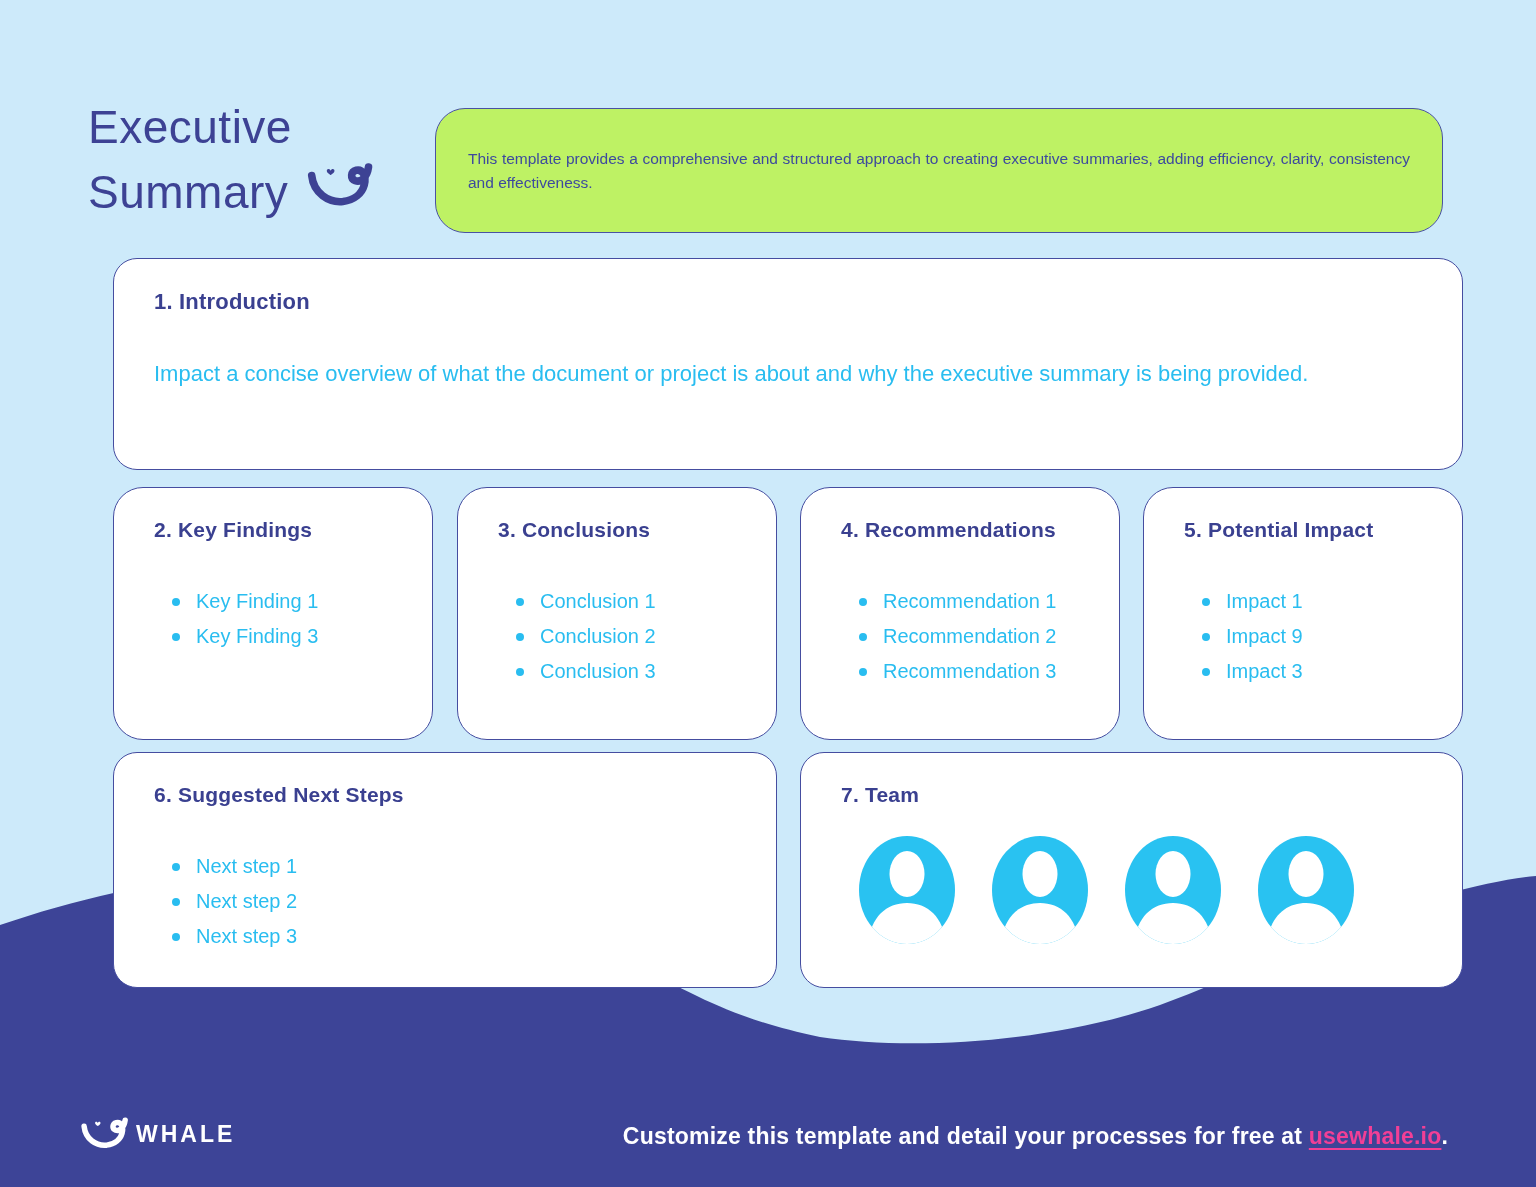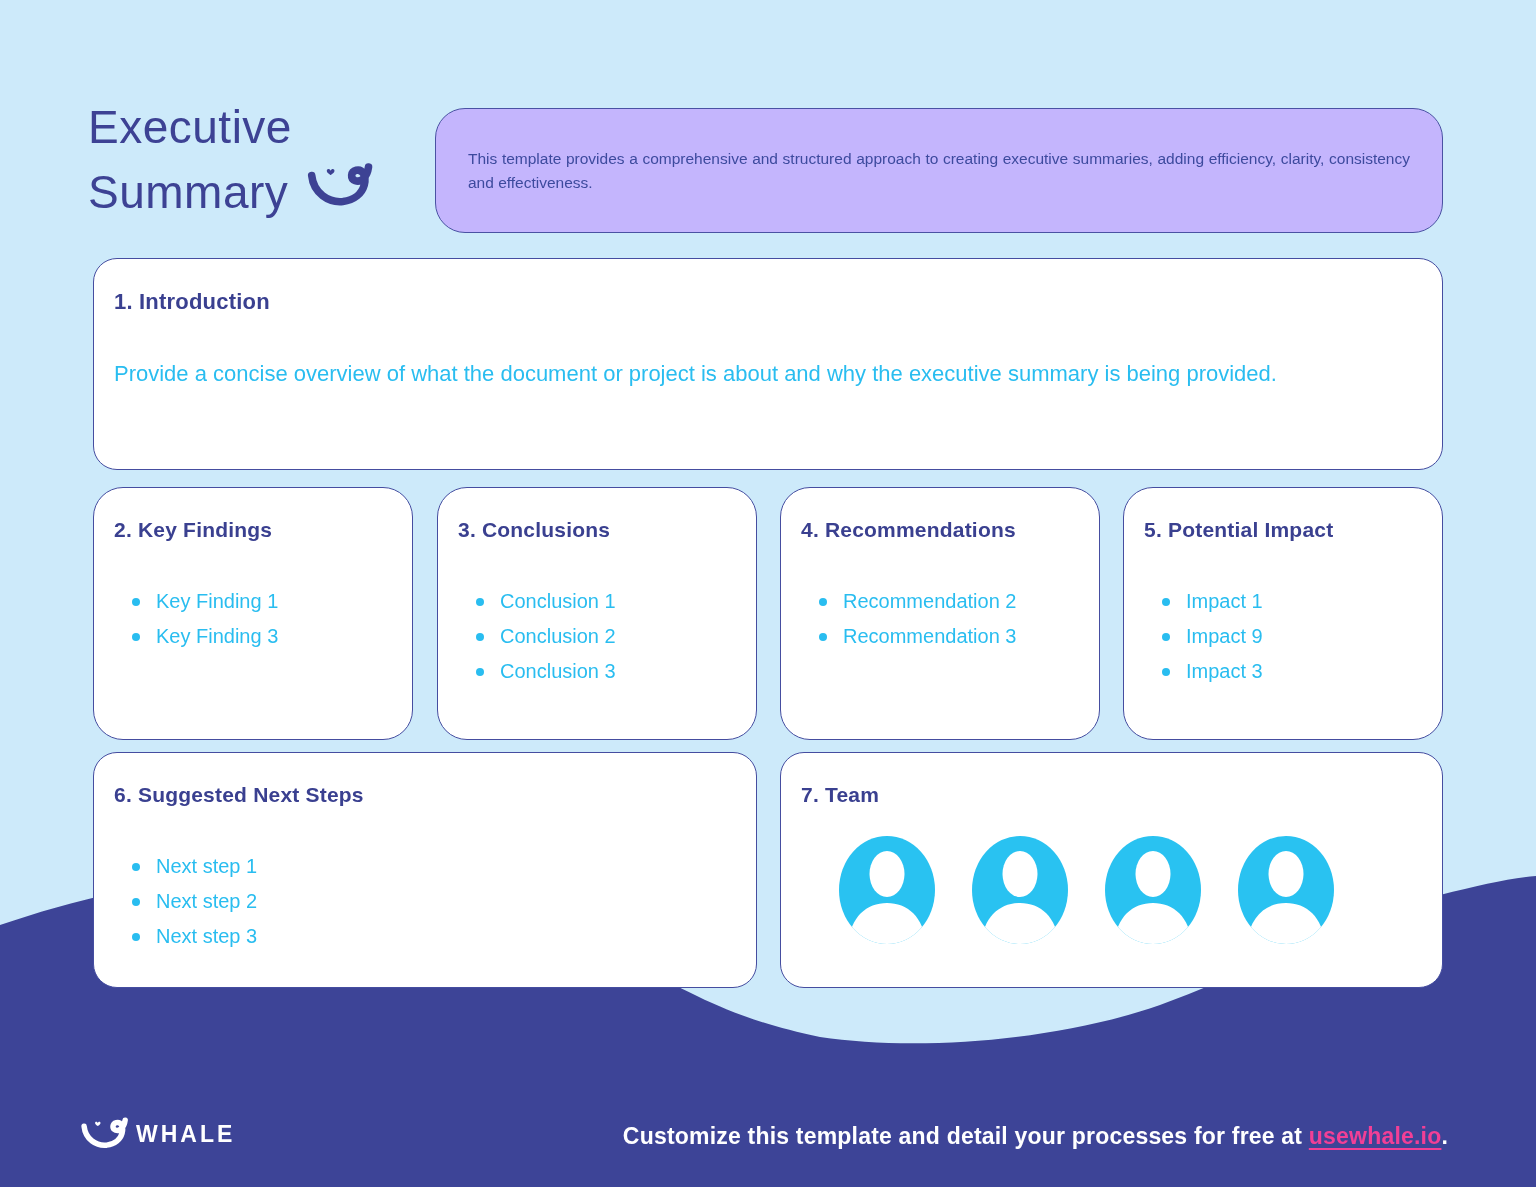--- a/index.html
+++ b/index.html
@@ -9,30 +9,31 @@
     font-family:"Liberation Sans", sans-serif;
   }
   .wave{position:absolute;left:0;top:0;z-index:1;}
   .layer{position:absolute;z-index:2;}
 
   
   .title{left:88px;top:96px;color:#3d4294;font-weight:normal;font-size:46px;line-height:62px;letter-spacing:.5px;}
   .title .line2{display:flex;align-items:center;gap:18px;}
   .desc-box{
     left:435px;top:108px;width:1008px;height:125px;box-sizing:border-box;
-    background:#c4b5fd;border:1.5px solid #4a52a3;border-radius:30px;
+    background:#bef264;border:1.5px solid #4a52a3;border-radius:30px;
     display:flex;align-items:center;
   }
   .desc-box p{margin:0 32px;font-size:15.5px;line-height:24px;color:#3d4a9e;text-align:justify;}
 
   
   .card{
     position:absolute;z-index:2;background:#ffffff;
     border:1.5px solid #454da0;border-radius:24px;box-sizing:border-box;
-    padding:30px 20px;
+    padding:30px 40px;
+    margin-left:20px;
   }
   .card h2{margin:0;font-size:22px;color:#3a4090;font-weight:bold;letter-spacing:.2px;}
   .card h3{margin:0;font-size:21px;color:#3a4090;font-weight:bold;letter-spacing:.2px;}
   .intro-body{margin:40px 0 0;font-size:22px;line-height:37px;color:#29bdf0;}
   ul.bullets{list-style:none;margin:42px 0 0;padding:0;}
   ul.bullets li{position:relative;padding-left:42px;font-size:20px;line-height:35px;color:#29bdf0;}
   ul.bullets li::before{
     content:"";position:absolute;left:18px;top:14px;width:8px;height:8px;border-radius:50%;background:#29bdf0;
   }
 
@@ -72,21 +73,21 @@
     </span>
   </div>
 </div>
 
 <div class="layer desc-box">
   <p>This template provides a comprehensive and structured approach to creating executive summaries, adding efficiency, clarity, consistency and effectiveness.</p>
 </div>
 
 <div class="card card-intro">
   <h2>1. Introduction</h2>
-  <p class="intro-body">Provide a concise overview of what the document or project is about and why the executive summary is being provided.</p>
+  <p class="intro-body">Impact a concise overview of what the document or project is about and why the executive summary is being provided.</p>
 </div>
 
 <div class="card card-col c2">
   <h3>2. Key Findings</h3>
   <ul class="bullets">
     <li>Key Finding 1</li>
     <li>Key Finding 3</li>
   </ul>
 </div>
 
@@ -95,20 +96,21 @@
   <ul class="bullets">
     <li>Conclusion 1</li>
     <li>Conclusion 2</li>
     <li>Conclusion 3</li>
   </ul>
 </div>
 
 <div class="card card-col c4">
   <h3>4. Recommendations</h3>
   <ul class="bullets">
+    <li>Recommendation 1</li>
     <li>Recommendation 2</li>
     <li>Recommendation 3</li>
   </ul>
 </div>
 
 <div class="card card-col c5">
   <h3>5. Potential Impact</h3>
   <ul class="bullets">
     <li>Impact 1</li>
     <li>Impact 9</li>

